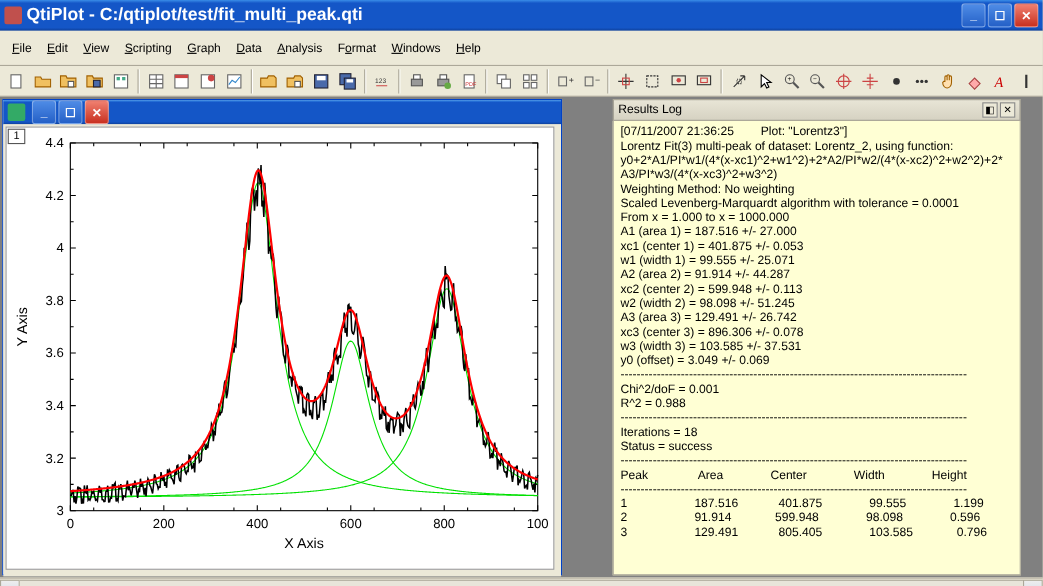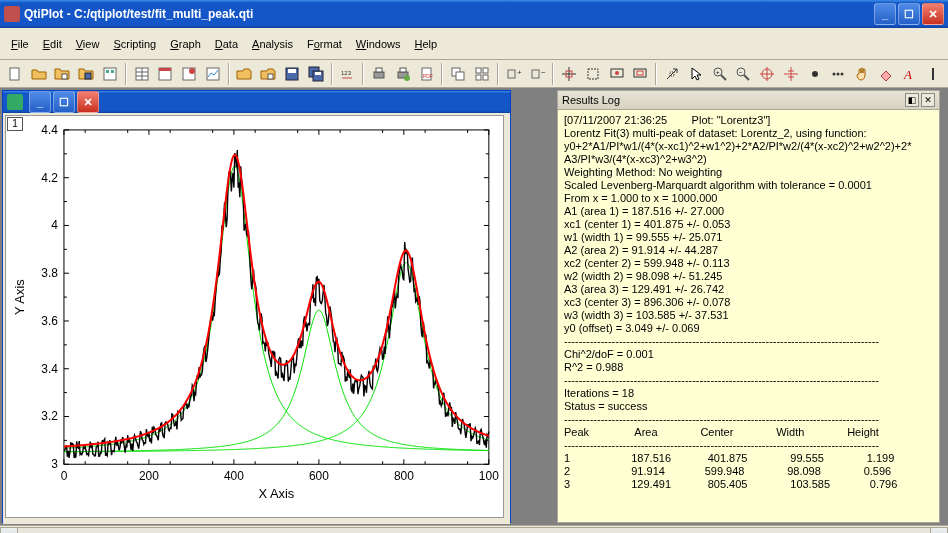--- a/index.html
+++ b/index.html
@@ -1,20 +1,20 @@
 <!DOCTYPE html>
 <html><head>
 <meta charset="utf-8">
 <style>
 * { box-sizing: border-box; margin: 0; padding: 0; }
 body { font-family: Tahoma, sans-serif; font-size: 11px; background: #ece9d8; width: 948px; height: 533px; overflow: hidden; }
 
 .titlebar { height: 28px; background: linear-gradient(to bottom, #3a8de8 0%, #1456c7 10%, #1456c7 90%, #0e3f99 100%); display: flex; align-items: center; padding: 0 4px; color: white; }
 .titlebar .icon { width: 16px; height: 16px; background: #c0504d; border-radius: 2px; margin-right: 4px; }
-.titlebar .title { flex: 1; font-weight: bold; font-size: 12px; }
+.titlebar .title { flex: 1; font-weight: bold; font-size: 16px; }
 .winbtn { width: 22px; height: 22px; margin-left: 2px; border-radius: 3px; border: 1px solid #fff5; display: flex; align-items: center; justify-content: center; font-weight: bold; color: white; font-size: 11px; }
 .winbtn.min { background: linear-gradient(to bottom, #4f8ce6, #2460c7); }
 .winbtn.max { background: linear-gradient(to bottom, #4f8ce6, #2460c7); }
 .winbtn.close { background: linear-gradient(to bottom, #f08070, #c83020); }
 
 .menubar { height: 32px; background: #ece9d8; display: flex; align-items: center; padding: 0 4px; border-bottom: 1px solid #aca899; }
 .menubar span { padding: 2px 7px; cursor: default; }
 .menubar span u { text-decoration: underline; }
 
 .toolbar { height: 28px; background: #ece9d8; border-bottom: 1px solid #aca899; display: flex; align-items: center; padding: 0 4px; gap: 2px; }
@@ -25,21 +25,21 @@
 .workspace { height: 437px; display: flex; background: #808080; }
 
 .plotwin { position: relative; width: 509px; height: 433px; margin: 2px; background: #ece9d8; border: 1px solid #0041c7; }
 .plotwin .titlebar { height: 22px; }
 .plotwin .inner { height: 411px; background: #ece9d8; padding: 2px; }
 .layer-badge { position: absolute; left: 4px; top: 26px; width: 16px; height: 14px; border: 1px solid #555; background: #fff; text-align: center; font-size: 10px; z-index: 10; }
 
 .plot-area { width: 499px; height: 403px; background: #fff; border: 1px solid #999; position: relative; }
 .plot-svg { width: 100%; height: 100%; }
 
-.logpanel { flex: 1; display: flex; flex-direction: column; margin: 2px 8px 2px 0; padding-left: 44px; }
+.logpanel { flex: 1; display: flex; flex-direction: column; margin: 2px 20px 2px 0; padding-left: 44px; }
 .logpanel .header { height: 20px; background: linear-gradient(to bottom, #e8e5d6, #d6d2c2); border: 1px solid #aca899; display: flex; align-items: center; padding: 0 4px; font-size: 11px; }
 .logpanel .header .title { flex: 1; }
 .logpanel .header .btn { width: 14px; height: 14px; border: 1px solid #888; margin-left: 2px; display: flex; align-items: center; justify-content: center; font-size: 9px; background: #ece9d8;}
 .logpanel .body { flex: 1; background: #ffffd4; border: 1px solid #aca899; border-top: none; padding: 4px 6px; font-size: 11px; overflow: auto; white-space: pre; line-height: 13px; font-family: Tahoma, sans-serif; }
 
 .statusbar { height: 20px; background: #ece9d8; border-top: 1px solid #aca899; display: flex; align-items: center; }
 .statusbar .scroll-arrow { width: 18px; height: 18px; border: 1px solid #aca899; background: linear-gradient(to bottom,#eee,#cdd7e8); display:flex; align-items:center; justify-content:center; font-size:9px; color:#4a6a9a;}
 .statusbar .scroll-track { flex:1; height:18px; background:#e8e5da; border:1px solid #aca899; border-left:none; border-right:none;}
 </style>
 </head>

